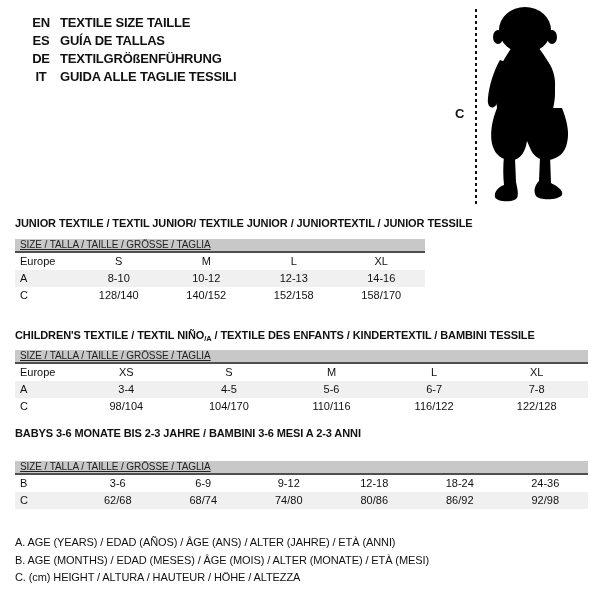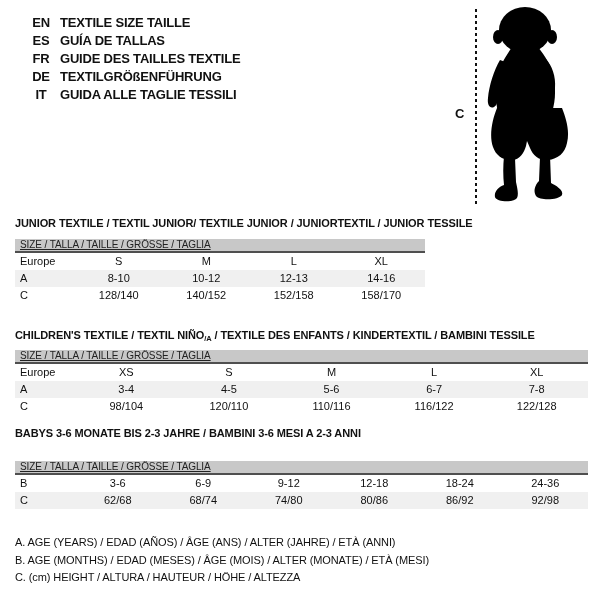--- a/index.html
+++ b/index.html
@@ -59,24 +59,20 @@
 <body>
 
 <div class="lang-list">
   <div class="lang-row">
     <span class="lang-code">EN</span>
     <span class="lang-label">TEXTILE SIZE TAILLE</span>
   </div>
   <div class="lang-row">
     <span class="lang-code">ES</span>
     <span class="lang-label">GUÍA DE TALLAS</span>
-  </div>
-  <div class="lang-row">
-    <span class="lang-code">FR</span>
-    <span class="lang-label">GUIDE DES TAILLES TEXTILE</span>
   </div>
   <div class="lang-row">
     <span class="lang-code">DE</span>
     <span class="lang-label">TEXTILGRÖßENFÜHRUNG</span>
   </div>
   <div class="lang-row">
     <span class="lang-code">IT</span>
     <span class="lang-label">GUIDA ALLE TAGLIE TESSILI</span>
   </div>
 </div>
@@ -136,21 +132,21 @@
     <span class="tlabel">A</span>
     <span class="tcell">3-4</span>
     <span class="tcell">4-5</span>
     <span class="tcell">5-6</span>
     <span class="tcell">6-7</span>
     <span class="tcell">7-8</span>
   </div>
   <div class="trow">
     <span class="tlabel">C</span>
     <span class="tcell">98/104</span>
-    <span class="tcell">120/110</span>
+    <span class="tcell">104/170</span>
     <span class="tcell">110/116</span>
     <span class="tcell">116/122</span>
     <span class="tcell">122/128</span>
   </div>
 </div>
 
 <div class="section-title" id="babies-title">
   <span>BABYS 3-6 MONATE BIS 2-3 JAHRE / BAMBINI 3-6 MESI A 2-3 ANNI</span>
 </div>
 <div class="size-table" id="babies-table">

